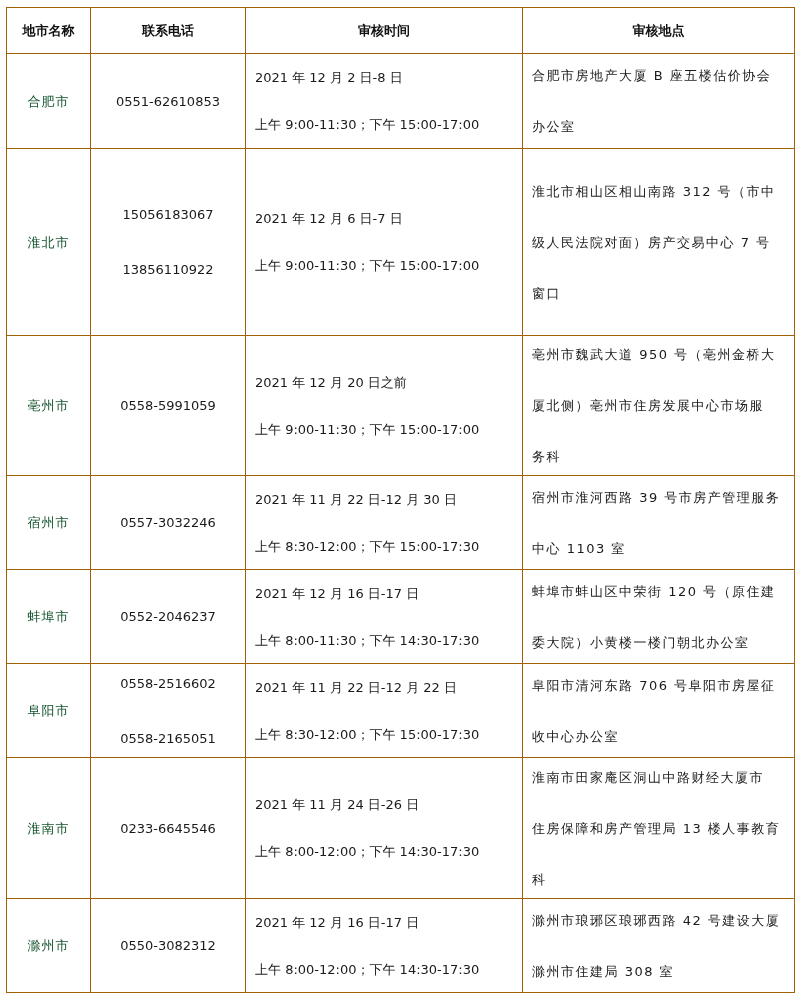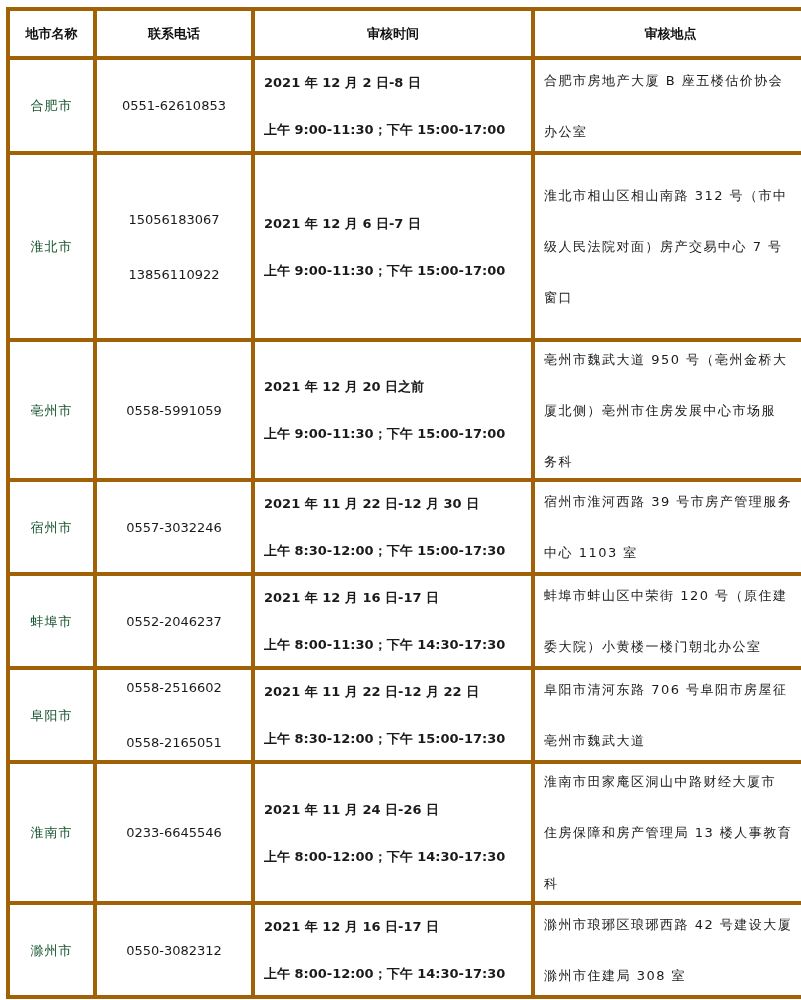--- a/index.html
+++ b/index.html
@@ -17,35 +17,35 @@
     }
     .doc-table {
       position: absolute;
       left: 6px;
       top: 7px;
       width: 788px;
       border-collapse: collapse;
       table-layout: fixed;
     }
     .doc-table td, .doc-table th {
-      border: 4px solid #a16207;
+      border: 1px solid #a16207;
       padding: 0;
       vertical-align: middle;
       font-size: 13px;
       line-height: 23px;
     }
     .doc-table th {
       font-weight: bold;
       text-align: center;
       height: 45px;
       color: #111;
     }
     .c-city { width: 83px; text-align: center; }
     .c-phone { width: 154px; text-align: center; }
-    .c-time { width: 276px; text-align: left; font-weight: bold; }
+    .c-time { width: 276px; text-align: left; }
     .c-place { width: 271px; text-align: left; }
     td.c-city { color: #14532d; letter-spacing: 1px; }
     td.c-time .inner, td.c-place .inner {
       padding-left: 9px;
       padding-right: 6px;
     }
     .line {
       display: block;
       white-space: nowrap;
     }
@@ -185,21 +185,21 @@
         </td>
     <td class="c-time">
       <div class="inner time-inner">
         <span class="line">2021 年 11 月 22 日-12 月 22 日</span>
         <span class="line">上午 8:30-12:00；下午 15:00-17:30</span>
       </div>
     </td>
     <td class="c-place">
           <div class="inner place-inner">
             <span class="line">阜阳市清河东路 706 号阜阳市房屋征</span>
-            <span class="line">亳州市魏武大道</span>
+            <span class="line">收中心办公室</span>
           </div>
         </td>
   </tr>
 
   <tr style="height: 141px;">
     <td class="c-city"><span>淮南市</span></td>
     <td class="c-phone">
           <div class="phone-inner">
             <span class="line">0233-6645546</span>
           </div>

